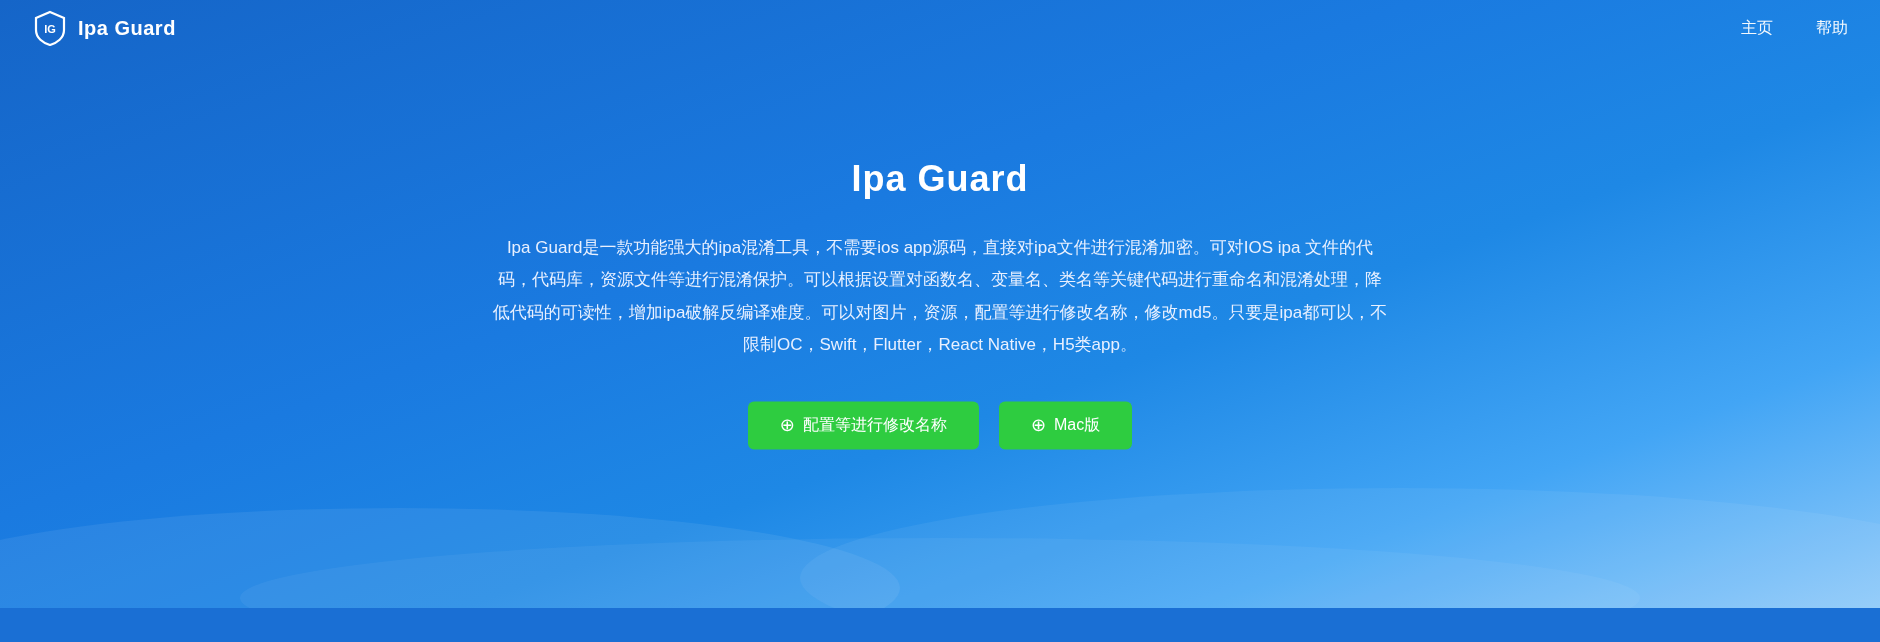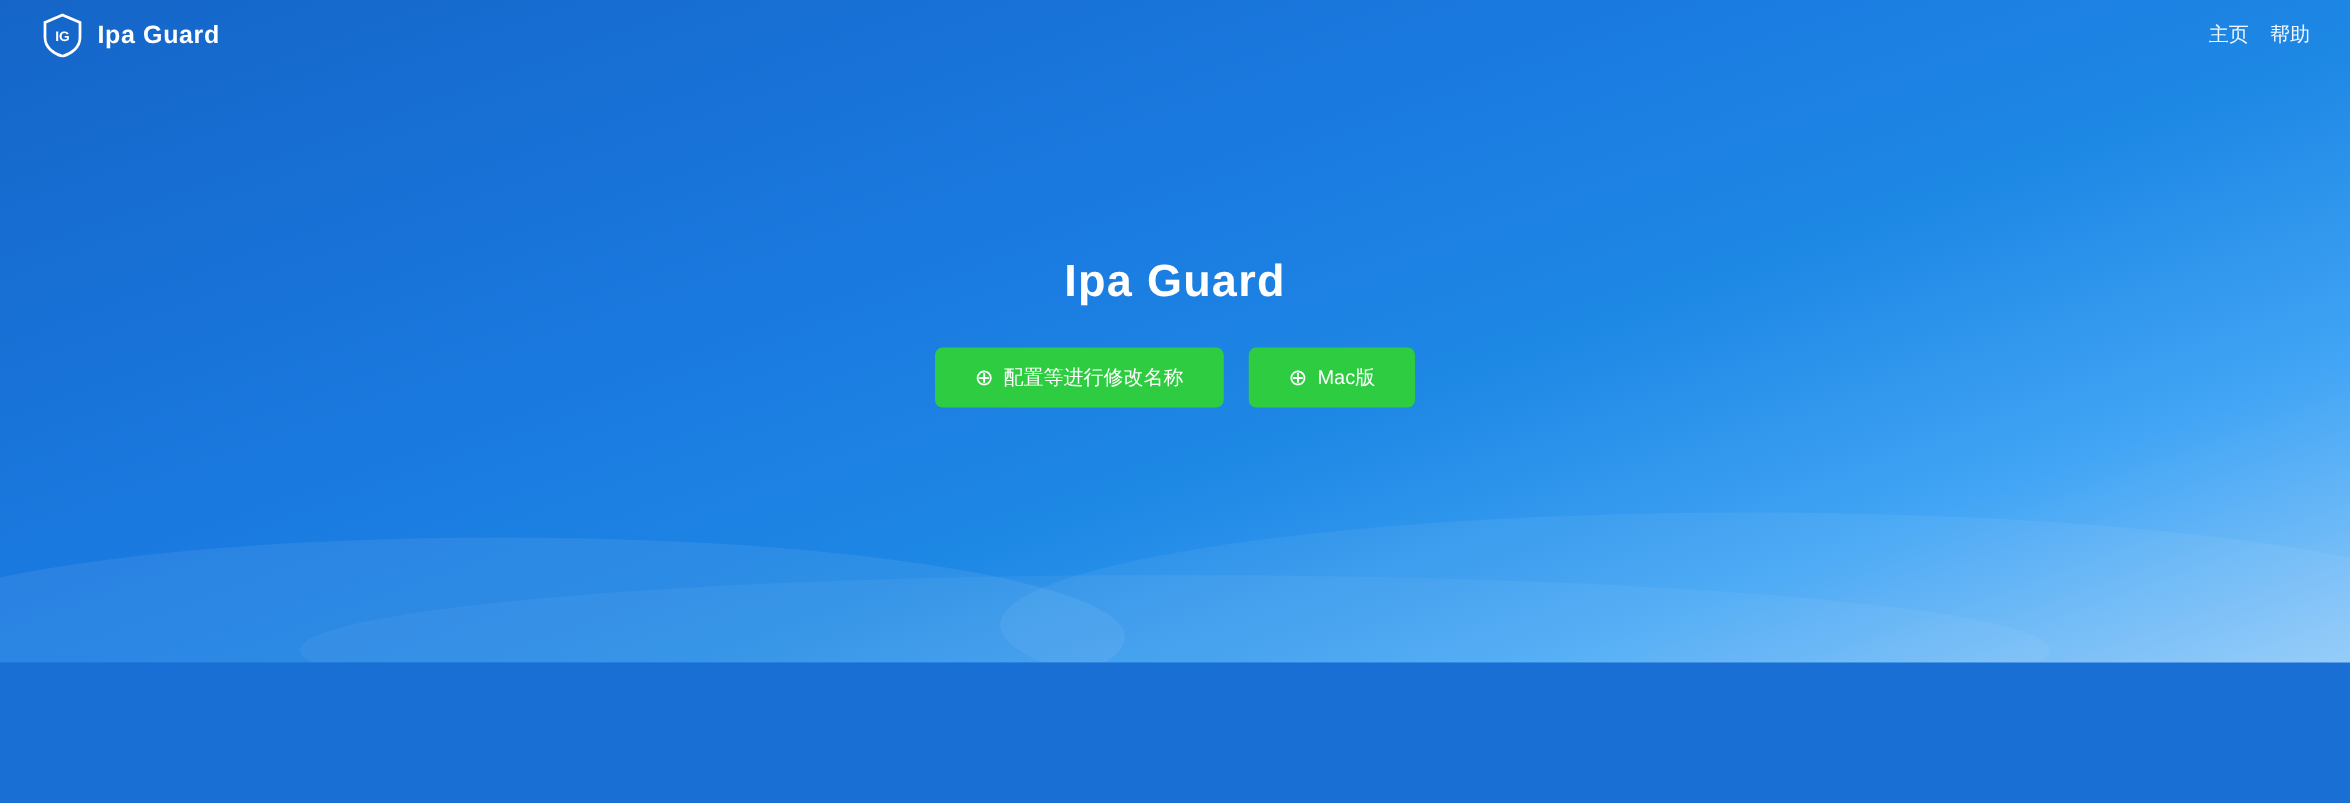--- a/index.html
+++ b/index.html
@@ -11,21 +11,21 @@
     body {
       width: 1880px;
       height: 642px;
       overflow: hidden;
       font-family: -apple-system, BlinkMacSystemFont, "PingFang SC", "Microsoft YaHei", sans-serif;
       background: #1a6fd4;
     }
 
     .page-wrapper {
       width: 1880px;
-      height: 530px;
+      height: 608px;
       position: relative;
       background: linear-gradient(160deg, #1565c8 0%, #1a7ae0 40%, #1e88e5 60%, #42a5f5 80%, #90caf9 100%);
       overflow: hidden;
     }
 
     
     .wave-container {
       position: absolute;
       bottom: 0;
       left: 0;
@@ -67,21 +67,21 @@
     .logo-text {
       color: #ffffff;
       font-size: 20px;
       font-weight: 600;
       letter-spacing: 0.5px;
     }
 
     .nav-links {
       display: flex;
       align-items: center;
-      gap: 17px;
+      gap: 43px;
     }
 
     .nav-link {
       color: #ffffff;
       font-size: 16px;
       cursor: pointer;
       text-decoration: none;
       opacity: 0.95;
     }
 
@@ -161,20 +161,21 @@
     </div>
 
     <nav class="nav-links">
       <a class="nav-link" href="#">主页</a>
       <a class="nav-link" href="#">帮助</a>
     </nav>
   </header>
 
   <main class="main-content">
     <h1 class="main-title">Ipa Guard</h1>
+    <p class="main-description">Ipa Guard是一款功能强大的ipa混淆工具，不需要ios app源码，直接对ipa文件进行混淆加密。可对IOS ipa 文件的代码，代码库，资源文件等进行混淆保护。可以根据设置对函数名、变量名、类名等关键代码进行重命名和混淆处理，降低代码的可读性，增加ipa破解反编译难度。可以对图片，资源，配置等进行修改名称，修改md5。只要是ipa都可以，不限制OC，Swift，Flutter，React Native，H5类app。</p>
 
     <div class="button-group">
       <button class="btn-download">
         <span class="btn-icon">⊕</span>
         <span>配置等进行修改名称</span>
       </button>
       <button class="btn-download">
         <span class="btn-icon">⊕</span>
         <span>Mac版</span>
       </button>

